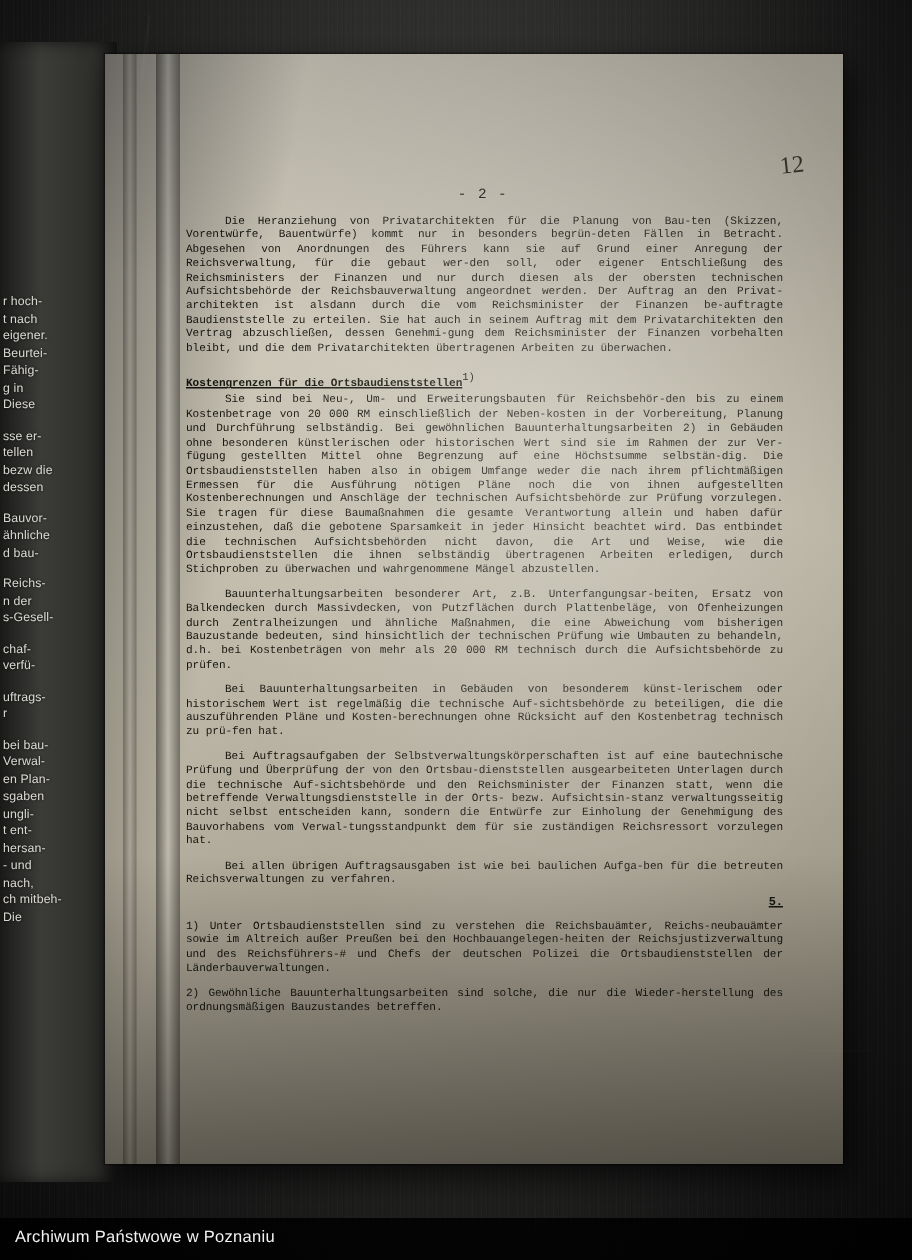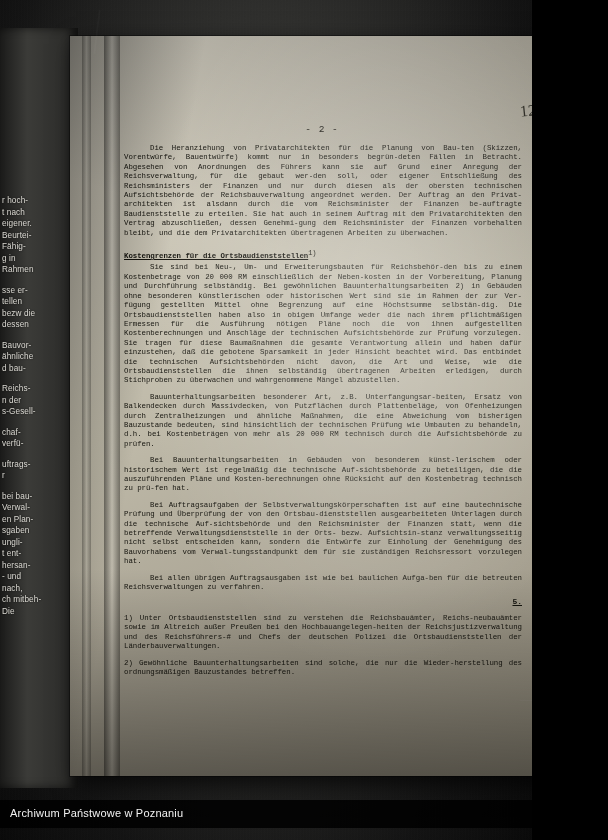--- a/index.html
+++ b/index.html
@@ -8,21 +8,21 @@
     background: #000;
   }
   body {
     width: 608px;
     height: 840px;
     overflow: hidden;
     font-family: "Liberation Sans", sans-serif;
   }
   .scan {
     position: relative;
-    width: 532px;
+    width: 608px;
     height: 840px;
     background: #0a0a0a;
     overflow: hidden;
   }
   
   .plate {
     position: absolute;
     inset: 0;
     background:
       radial-gradient(ellipse at 50% 40%, #4a4a46 0%, #2e2e2c 45%, #121212 80%, #080808 100%);
@@ -170,21 +170,21 @@
     font-weight: bold;
     text-decoration: underline;
     font-size: 8px;
     margin-top: 5px;
   }
 
   
   .credit {
     position: absolute;
     left: 0;
-    bottom: 12px;
+    bottom: 0;
     width: 608px;
     padding: 7px 10px 9px 10px;
     box-sizing: border-box;
     background: rgba(0,0,0,0.85);
     color: #f2f2f2;
     font-family: "Liberation Sans", sans-serif;
     font-size: 11px;
     letter-spacing: .2px;
   }
   
@@ -202,21 +202,21 @@
   <div class="grain"></div>
 
   <div class="left-strip"></div>
   <div class="margin-notes">
     <div>r hoch-</div>
     <div>t nach</div>
     <div>eigener.</div>
     <div>Beurtei-</div>
     <div>Fähig-</div>
     <div>g in</div>
-    <div>Rahmen</div>
+    <div>Diese</div>
     <div class="gap"></div>
     <div>sse er-</div>
     <div>tellen</div>
     <div>bezw die</div>
     <div>dessen</div>
     <div class="gap"></div>
     <div>Bauvor-</div>
     <div>ähnliche</div>
     <div>d bau-</div>
     <div class="gap"></div>

